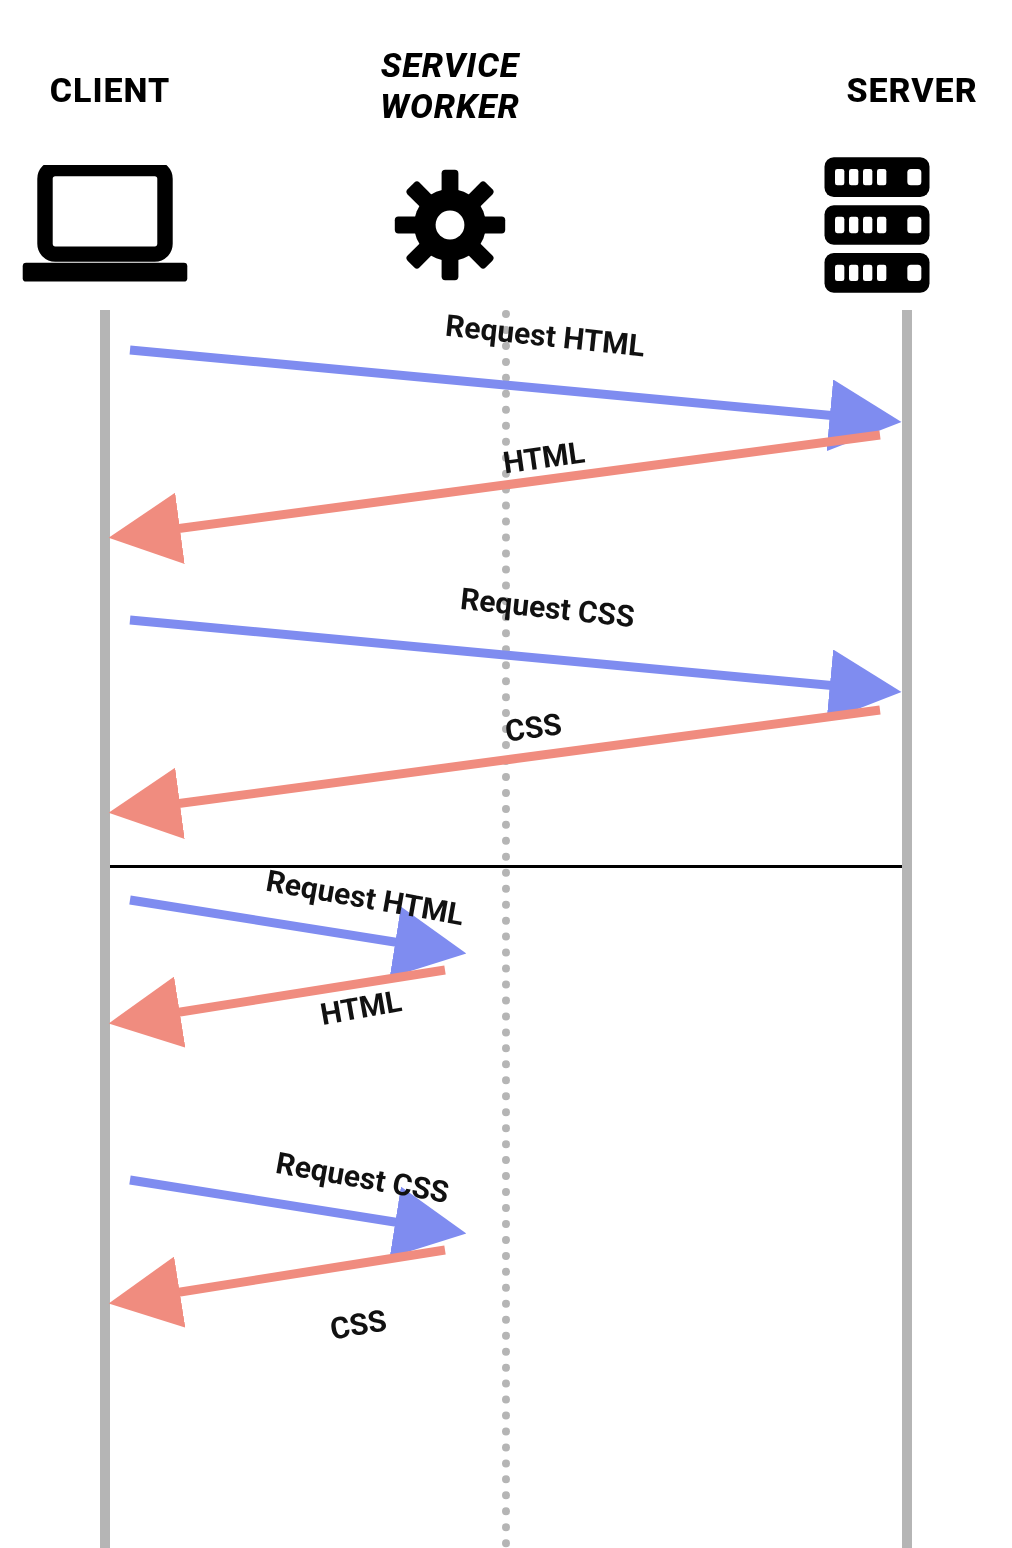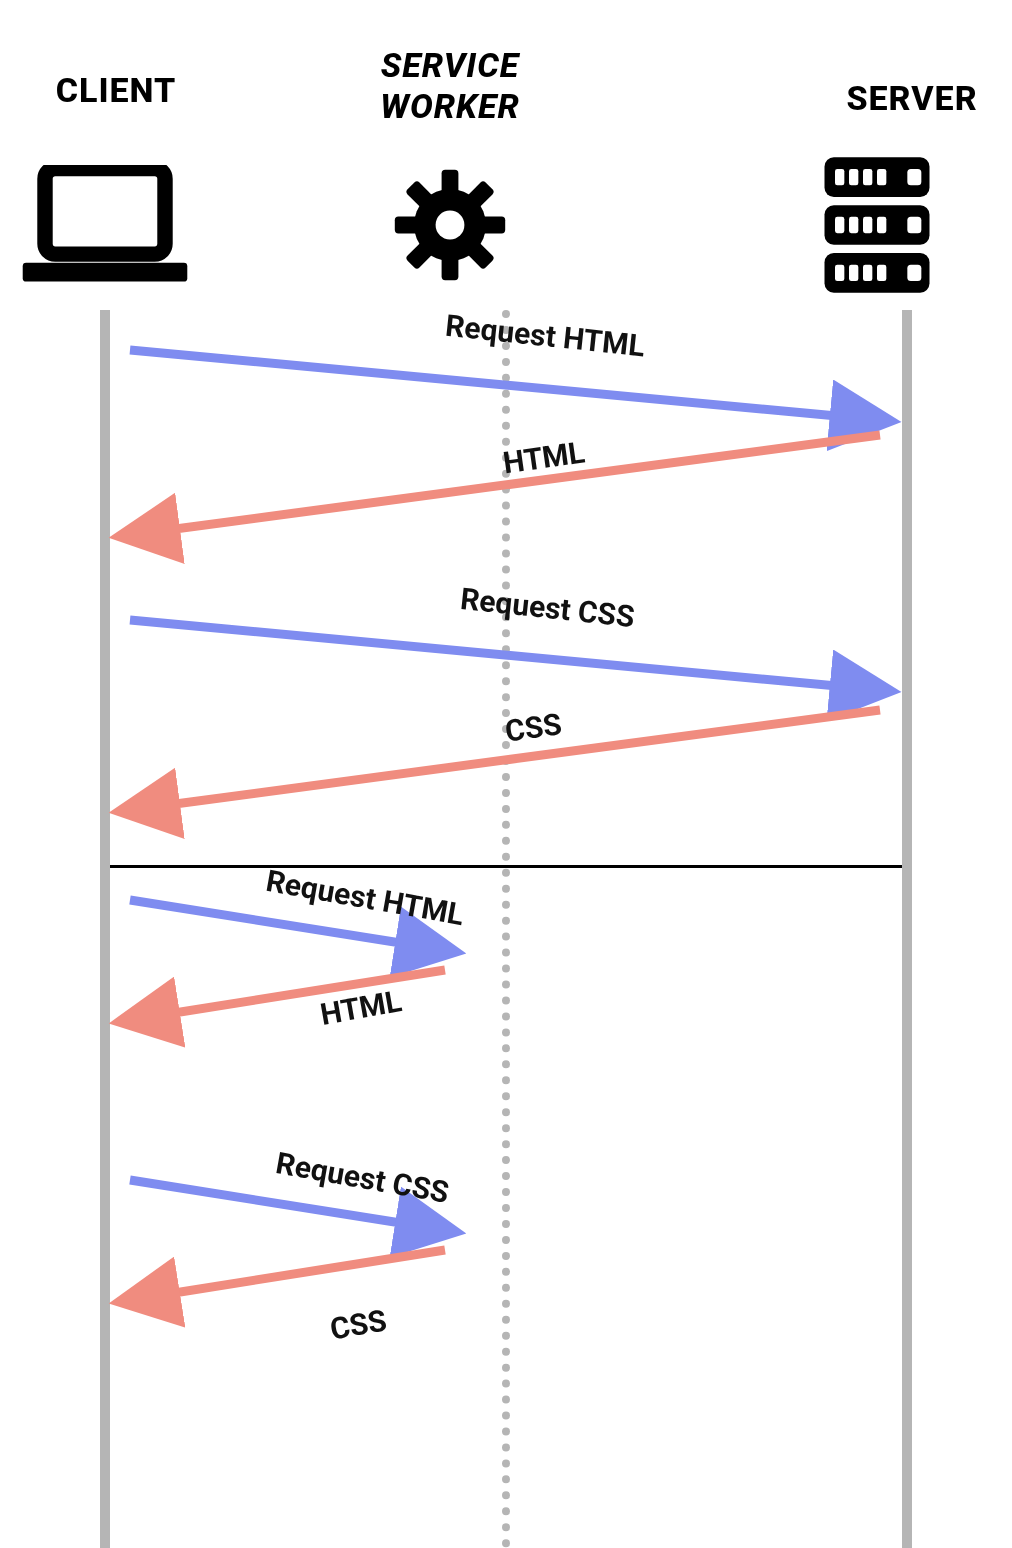--- a/index.html
+++ b/index.html
@@ -18,23 +18,23 @@
     height:260px;
   }
   .col-header {
     position:absolute;
     text-align:center;
     font-weight:800;
     font-size:34px;
     letter-spacing:1px;
     color:#000;
   }
-  .client-hdr { left:16px; width:200px; top:45px; }
+  .client-hdr { left:10px; width:200px; top:45px; }
   .sw-hdr     { left:320px; width:260px; top:20px; line-height:1.2;font-style:italic; }
-  .server-hdr { right:0; width:200px; top:53px; }
+  .server-hdr { right:0; width:200px; top:45px; }
   .icon-slot { position:absolute; top:140px; }
   .client-icon-slot { left:15px; width:180px; }
   .sw-icon-slot     { left:390px; width:120px; }
   .server-icon-slot { right:15px; width:180px; top:130px; }
   .timeline {
     position:absolute;
     left:100px;
     right:100px;
     top:310px;
     bottom:0;

